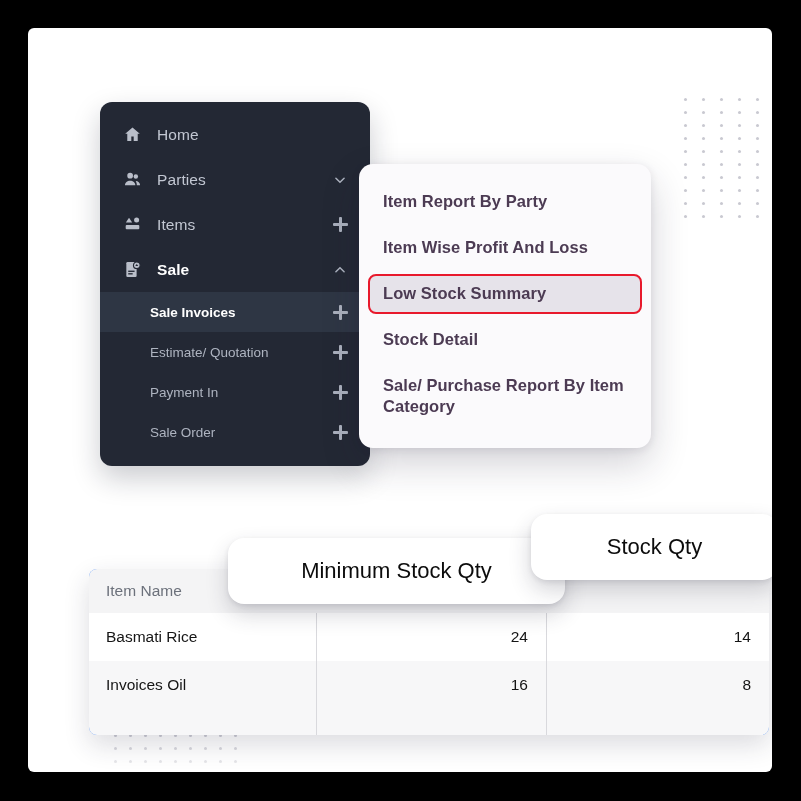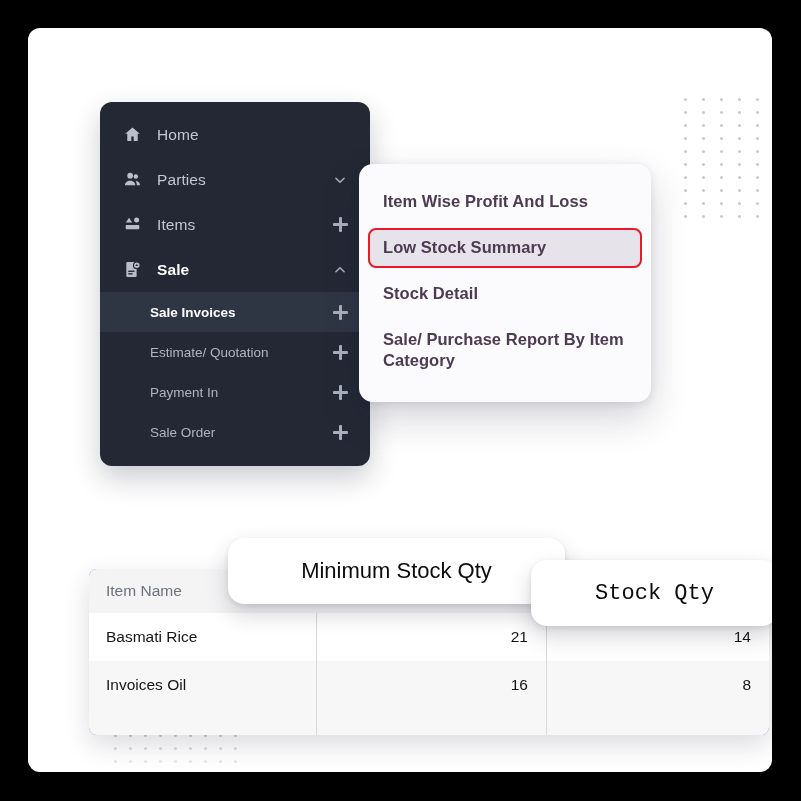--- a/index.html
+++ b/index.html
@@ -23,21 +23,21 @@
   }
 
   
   .app-card {
     position: absolute;
     left: 28px;
     top: 28px;
     width: 744px;
     height: 744px;
     background: #ffffff;
-    border-radius: 12px;
+    border-radius: 6px;
     overflow: hidden;
   }
 
   
   .dots {
     position: absolute;
     pointer-events: none;
   }
   .dots .dot-row {
     display: flex;
@@ -213,24 +213,23 @@
   }
   #pill-min-stock {
     left: 200px;
     top: 510px;
     width: 337px;
     height: 66px;
     text-align: right;
   }
   #pill-stock {
     left: 503px;
-    top: 532px;
+    top: 486px;
     width: 247px;
     height: 66px;
-    font-family: Liberation Mono, monospace;
   }
 
   
   .data-table {
     position: absolute;
     left: 61px;
     top: 541px;
     width: 680px;
     background: #3b82f6;
     border-radius: 8px;
@@ -471,35 +470,36 @@
       </div>
       <div class="subnav-item">
         <span class="subnav-label">Sale Order</span>
         <span class="subnav-affix">
             <span class="plus-glyph"></span>
           </span>
       </div>
     </nav>
 
     <div class="reports-menu">
+      <div class="menu-entry">Item Report By Party</div>
       <div class="menu-entry">Item Wise Profit And Loss</div>
       <div class="menu-entry highlighted">Low Stock Summary</div>
       <div class="menu-entry">Stock Detail</div>
       <div class="menu-entry">Sale/ Purchase Report By Item Category</div>
     </div>
 
     <div class="data-table">
       <div class="tbl-row tbl-head">
         <div class="cell c-name">Item Name</div>
         <div class="cell c-min"></div>
         <div class="cell c-stock"></div>
       </div>
       <div class="tbl-row tbl-body-row">
         <div class="cell c-name">Basmati  Rice</div>
-        <div class="cell c-min">21</div>
+        <div class="cell c-min">24</div>
         <div class="cell c-stock">14</div>
       </div>
       <div class="tbl-row tbl-body-row alt">
         <div class="cell c-name">Invoices Oil</div>
         <div class="cell c-min">16</div>
         <div class="cell c-stock">8</div>
       </div>
       <div class="tbl-row tbl-pad-row">
         <div class="cell c-name"></div>
         <div class="cell c-min"></div>

